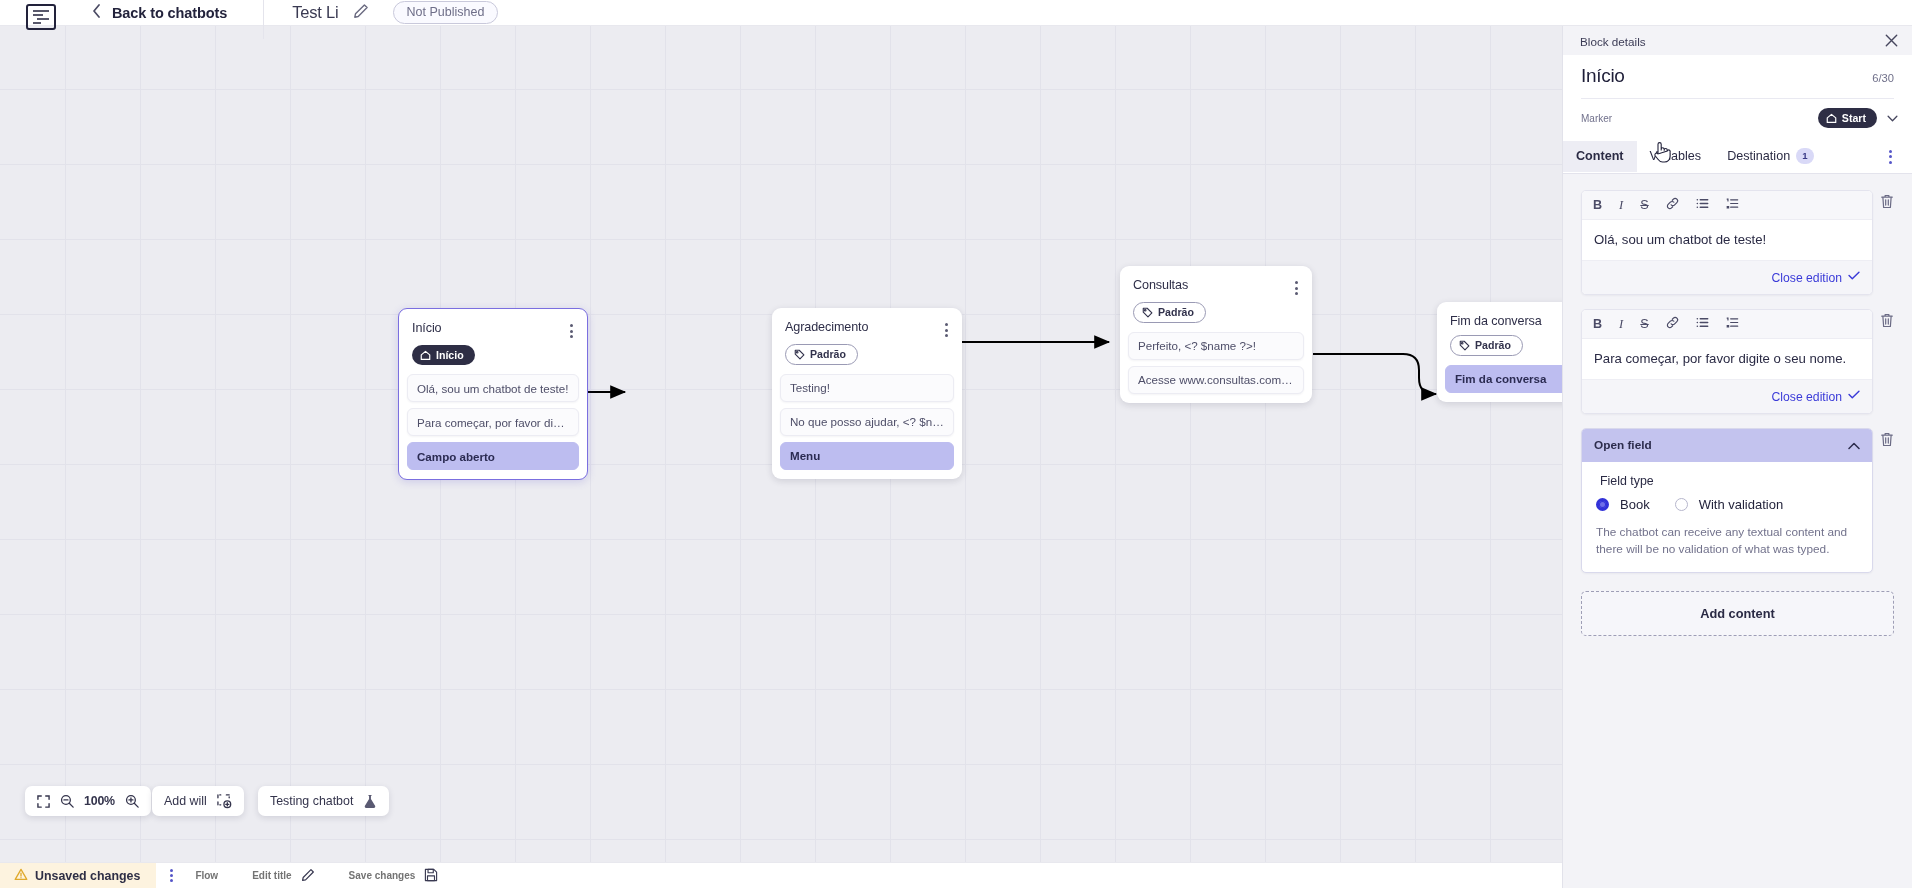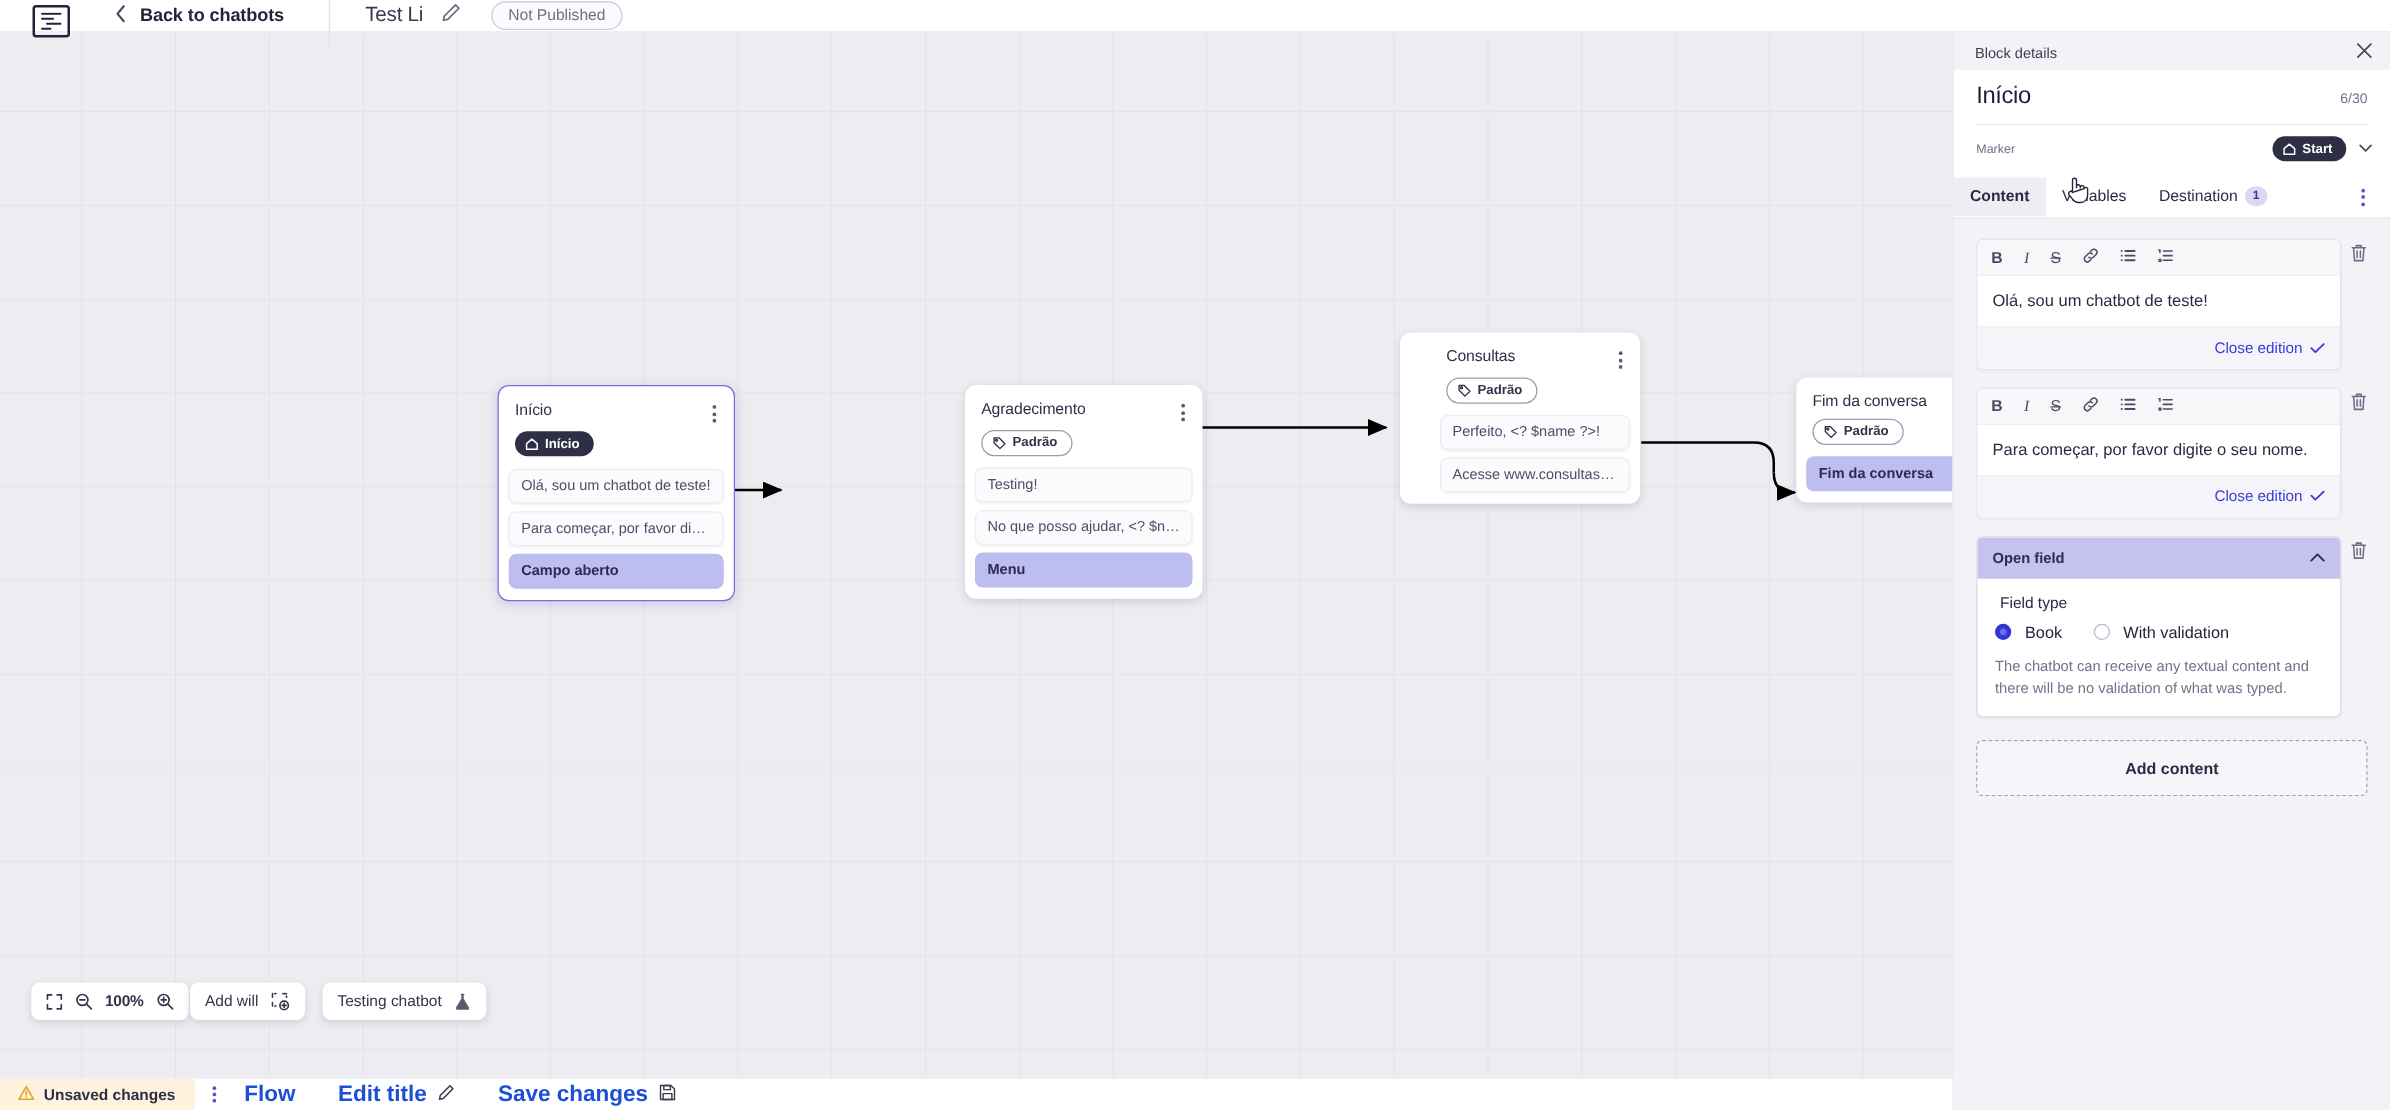--- a/index.html
+++ b/index.html
@@ -134,21 +134,21 @@
   }
   .unsaved {
     display: flex; align-items: center; gap: 7px;
     background: #fdf3df; height: 26px; padding: 0 16px 0 14px;
     font-size: 12.4px; font-weight: 700; color: #2e2e45;
   }
   .sb-kebab { display: flex; flex-direction: column; gap: 2.4px; margin: 0 22px 0 14px; }
   .sb-kebab i { width: 3px; height: 3px; border-radius: 50%; background: #5656c8; }
   .sb-item {
     display: flex; align-items: center; gap: 9px;
-    font-size: 18px; font-weight: 700; color: #1d4ed8; margin-right: 34px;
+    font-size: 10px; font-weight: 700; color: #737373; margin-right: 34px;
   }
 
   
   .panel {
     position: absolute; top: 26px; right: 0; width: 350px; height: 862px;
     background: #f3f3f7; border-left: 1px solid #e2e2ea;
     display: flex; flex-direction: column; z-index: 20;
   }
   .panel-top {
     background: #f3f3f7; padding: 8px 14px 6px 17px;
@@ -212,21 +212,21 @@
   .rte-text {
     padding: 10px 12px 11px; font-size: 13.2px; color: #2a2a44;
     line-height: 1.45; min-height: 22px; background: #fff;
   }
   .rte-foot {
     background: #f5f5f9; padding: 7px 12px 8px; text-align: right;
     border-top: 1px solid #eeeef4;
   }
   .close-edition {
     font-size: 12.2px; color: #3a3ad8; font-weight: 500; cursor: pointer;
-    display: inline-flex; align-items: center; gap: 6px;
+    display: inline-flex; gap: 6px;
   }
   .trash { color: #6b6b85; cursor: pointer; padding-top: 4px; }
 
   
   .of-wrap { display: flex; align-items: flex-start; gap: 7px; }
   .of {
     flex: 1; border: 1px solid #d9d9ec; border-radius: 5px; overflow: hidden;
     background: #fff; box-shadow: 0 1px 2px rgba(40,40,70,.05);
   }
   .of-head {
@@ -344,21 +344,21 @@
         <span>Padrão</span>
       </span>
     </div>
     <div class="node-msgs">
       <div class="msg">Testing!</div>
       <div class="msg">No que posso ajudar, &lt;? $name ...</div>
       <div class="msg hl">Menu</div>
     </div>
   </div>
 
-  <div class="node" style="left:1120px; top:240px; width:192px;padding-left:24px;">
+  <div class="node" style="left:1120px; top:240px; width:192px;">
     <div class="node-head">
       <span class="node-title">Consultas</span>
       <span class="kebab">
           <i></i>
           <i></i>
           <i></i>
         </span>
     </div>
     <div class="badge-row">
       <span class="badge-default">

